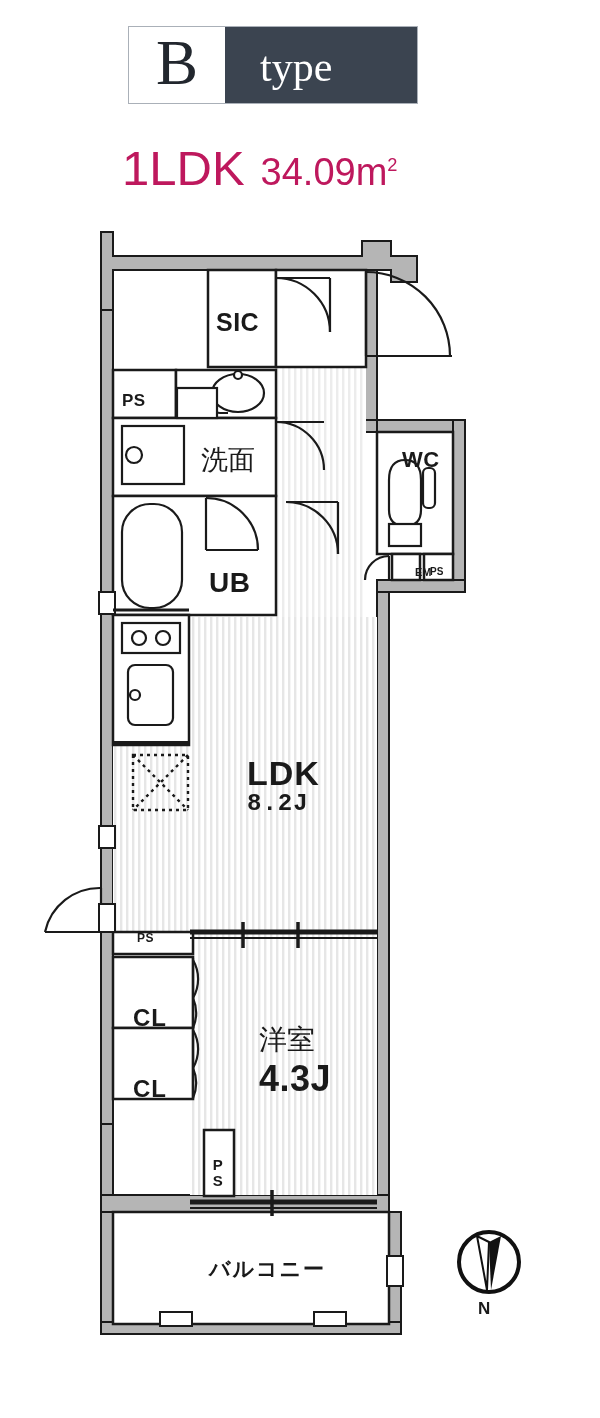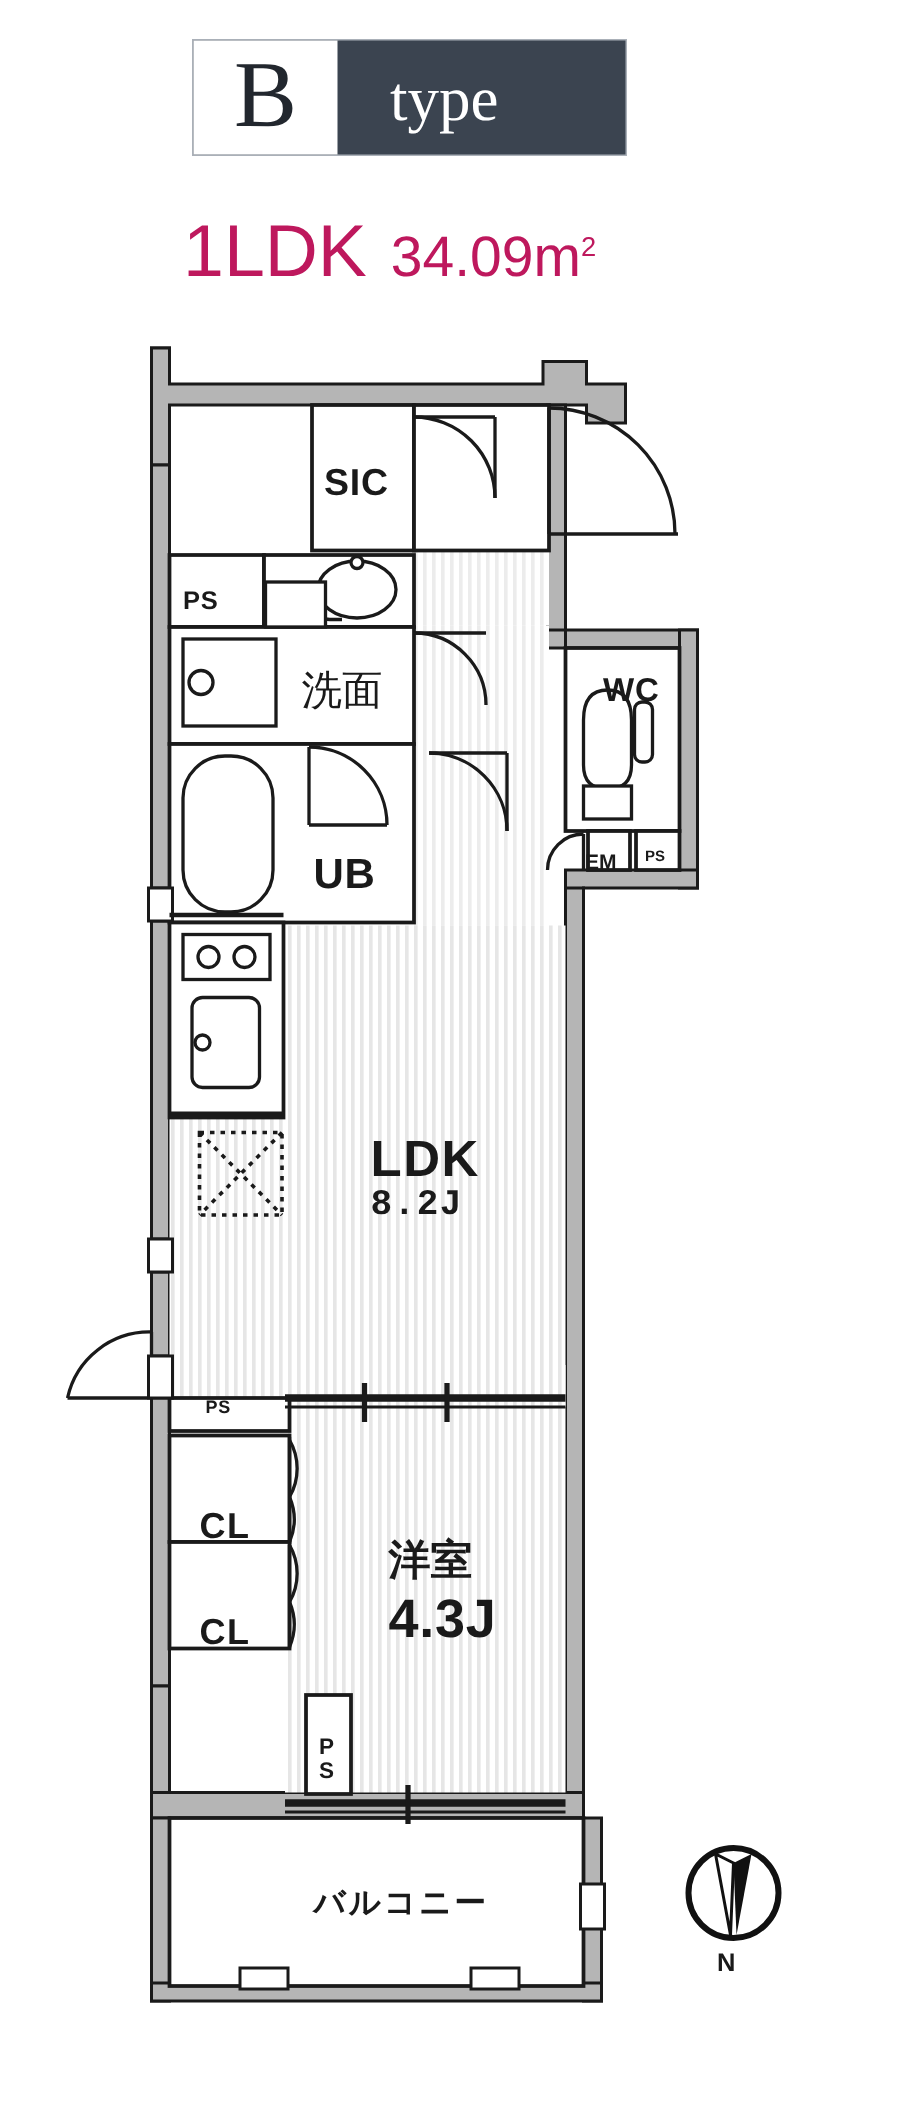--- a/index.html
+++ b/index.html
@@ -95,28 +95,28 @@
     font-weight: bold;
     white-space: nowrap;
     line-height: 1.05;
     text-align: left;
   }
   .lbl-sic   { left: 216px; top: 309px; font-size: 25px; letter-spacing: 0.5px;}
   .lbl-ps1   { left: 122px; top: 392px; font-size: 17px; letter-spacing: 0.5px;}
   .lbl-senmen{ left: 201px; top: 446px; font-size: 27px; font-weight: 400;}
   .lbl-ub    { left: 209px; top: 568px; font-size: 28px; letter-spacing: 0.5px;}
   .lbl-wc    { left: 402px; top: 448px; font-size: 22px; letter-spacing: 0.5px;}
-  .lbl-em    { left: 390px; top: 567px; font-size: 14px; letter-spacing: 0px;}
+  .lbl-em    { left: 415px; top: 567px; font-size: 11px; letter-spacing: 0px;}
   .lbl-ps2   { left: 430px; top: 567px; font-size: 10px; letter-spacing: 0px;}
   .lbl-ldk   { left: 247px; top: 756px; font-size: 34px; letter-spacing: 1px;}
   .lbl-ldkj  { left: 247px; top: 791px; font-size: 24px; letter-spacing: 1px; font-family: Liberation Mono, monospace;}
   .lbl-ps3   { left: 137px; top: 932px; font-size: 12px; letter-spacing: 0.5px;}
   .lbl-cl1   { left: 133px; top: 1005px; font-size: 24px; letter-spacing: 1px;}
   .lbl-cl2   { left: 133px; top: 1076px; font-size: 24px; letter-spacing: 1px;}
-  .lbl-room  { left: 259px; top: 1025px; font-size: 28px; font-weight: 700;}
+  .lbl-room  { left: 259px; top: 1025px; font-size: 28px; font-weight: 400;}
   .lbl-roomj { left: 259px; top: 1060px; font-size: 36px; letter-spacing: 0.5px;}
   .lbl-ps4   { left: 210px; top: 1156px; font-size: 15px; line-height: 0.95; letter-spacing: 0px;}
   .lbl-balcony{ left: 209px; top: 1258px; font-size: 21px; letter-spacing: 2px;}
   .lbl-north { left: 478px; top: 1300px; font-size: 17px; font-weight: bold;}
 </style>
 </head>
 <body>
 
 <div id="header">
 

